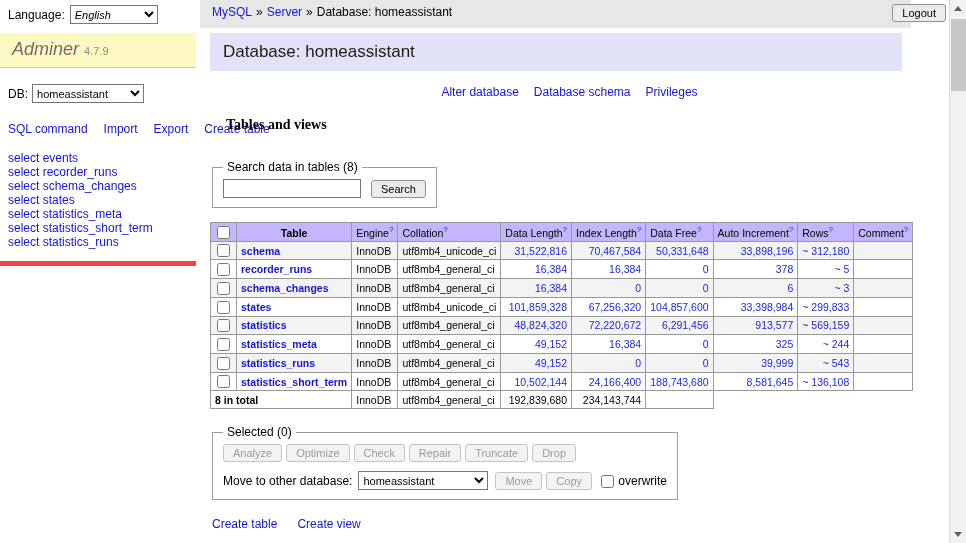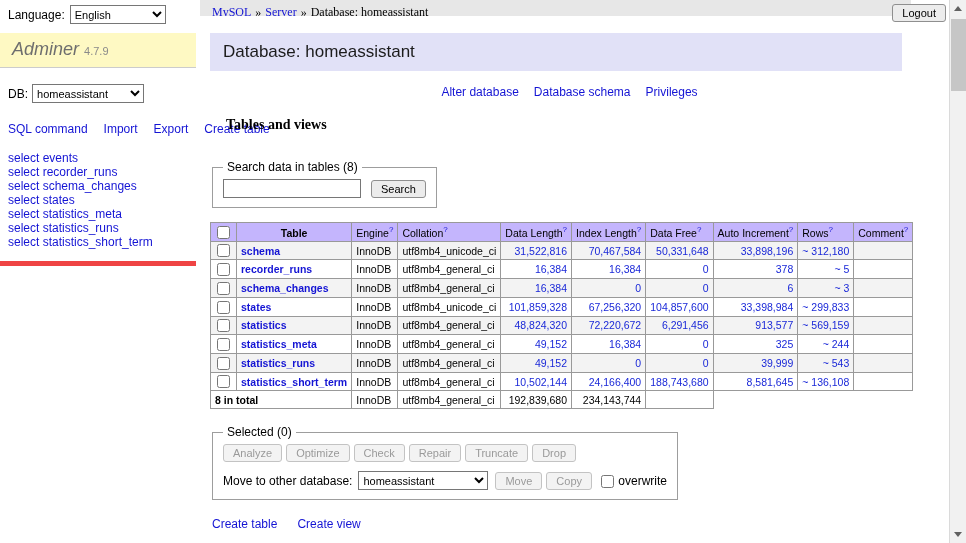--- a/index.html
+++ b/index.html
@@ -25,26 +25,26 @@
   button:disabled { color: #9a9a9a; border-color: #c3c3c3; background: #f3f3f3; }
   input[type=text] {
     border: 1px solid #767676; height: 19px; width: 138px;
     font: 11px "Liberation Sans", sans-serif; padding: 1px 3px;
   }
   input[type=checkbox] { margin: 0 2px; vertical-align: middle; }
 
   
   .lang-row { position: absolute; top: 5px; left: 8px; }
   .lang-row label { margin-right: 5px; }
-  .lang-row select { width: 96px; }
+  .lang-row select { width: 88px; font-style: italic; }
 
   .topbar {
-    position: absolute; top: 0; left: 200px; right: 55px; height: 16px;
+    position: absolute; top: 0; left: 200px; right: 55px; height: 28px;
     background: #e7e7e7; line-height: 24px; padding-left: 12px;
-    white-space: nowrap; overflow: hidden; font-family: Liberation Serif, serif;
+    white-space: nowrap; overflow: hidden;
   }
   .topbar .sep { color: #000; margin: 0 4px; }
   .logout-wrap { position: absolute; top: 4px; right: 20px; }
 
   
   .sidebar { position: absolute; top: 33px; left: 0; width: 196px; }
   .sidebar h1 {
     margin: 0; padding: 6px 12px 7px;
     background: #fef9c3; border-bottom: 1px solid #ccc;
     font-size: 18px; font-weight: normal; font-style: italic; color: #6e6e6e;
@@ -153,22 +153,22 @@
     
   <a href="#">SQL command</a><a href="#">Import</a><a href="#">Export</a><a href="#">Create table</a></p>
 
   <div class="tables-list">
 
   <a href="#">select events</a>
       <a href="#">select recorder_runs</a>
       <a href="#">select schema_changes</a>
       <a href="#">select states</a>
       <a href="#">select statistics_meta</a>
+      <a href="#">select statistics_short_term</a>
       <a href="#">select statistics_runs</a>
-      <a href="#">select statistics_short_term</a>
     </div>
 </aside>
 
 <main class="main">
   <h2>Database: homeassistant</h2>
 
   <p class="actions">
     
   <a href="#">Alter database</a><a href="#">Database schema</a><a href="#">Privileges</a></p>
 

